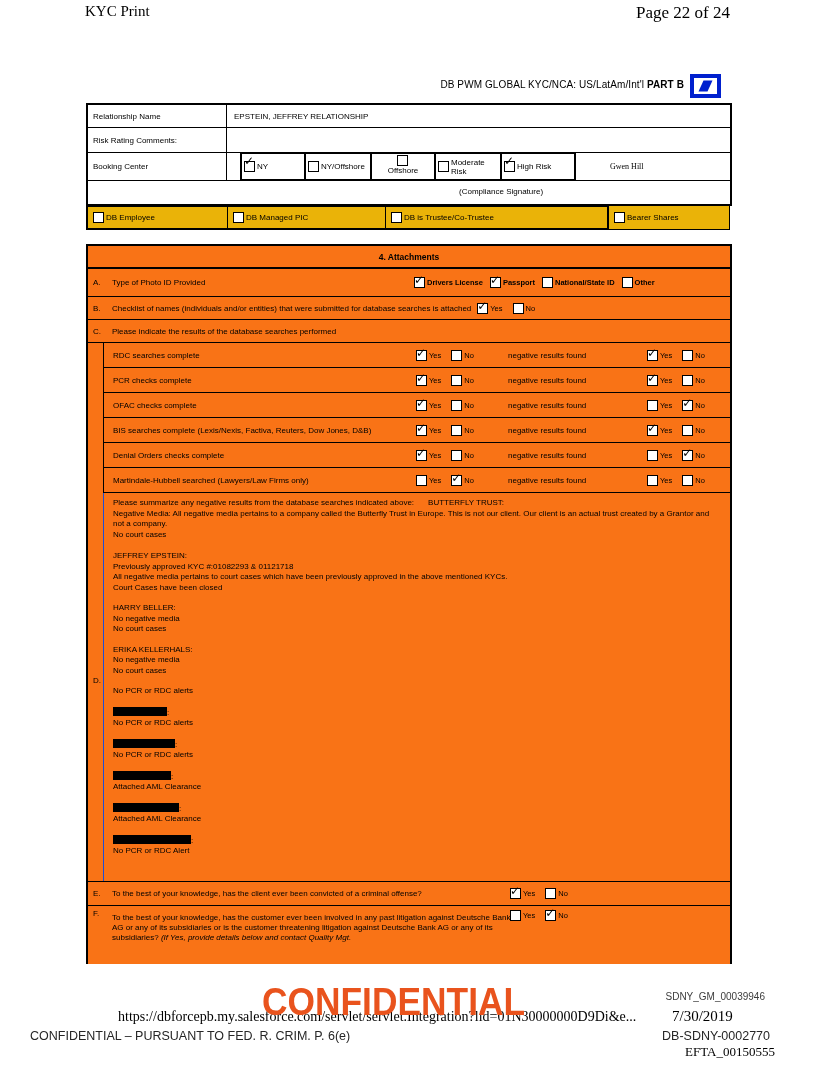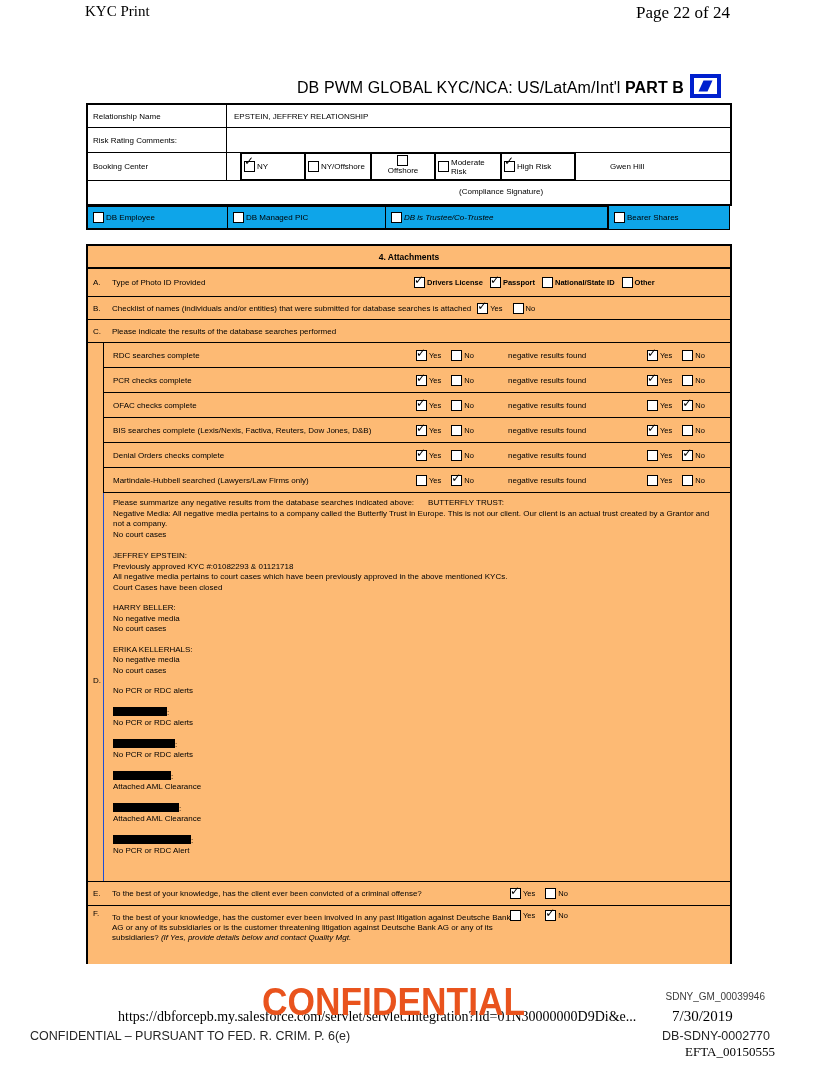--- a/index.html
+++ b/index.html
@@ -6,51 +6,51 @@
   .page{position:relative;width:816px;height:1073px;background:#fff;margin:0 auto;overflow:hidden;
         font-family:"Liberation Sans",sans-serif;color:#000;}
   .serif{font-family:"Liberation Serif",serif;}
   .abs{position:absolute;}
 
   
   .hdr-left{left:85px;top:3px;font-size:15px;}
   .hdr-right{right:86px;top:3px;font-size:17px;}
 
   
-  .form-title{top:79px;left:0;width:684px;text-align:right;font-size:16px;letter-spacing:.1px;}
+  .form-title{top:79px;left:0;width:684px;text-align:right;font-size:10px;letter-spacing:.1px;}
   .db-logo{left:690px;top:74px;width:31px;height:24px;}
   .cb{display:inline-block;width:9px;height:9px;border:1.2px solid #000;position:relative;flex:none;
       vertical-align:-1px;background:#fff;margin-right:2px;}
   .cb[data-checked="true"]::after{content:"\2713";position:absolute;left:-1px;top:-5px;font-size:12px;
       font-weight:bold;font-family:"DejaVu Sans",sans-serif;}
   .cbl{font-size:7.5px;margin-right:10px;}
   .pair{display:inline-flex;align-items:center;white-space:nowrap;}
 
   
   .info{left:86px;top:103px;width:642px;border:2px solid #000;background:#fff;}
   .irow{display:flex;align-items:stretch;border-bottom:1px solid #000;font-size:8px;}
   .ilabel{width:133px;border-right:1px solid #000;display:flex;align-items:center;padding-left:5px;flex:none;}
   .ival{flex:1;display:flex;align-items:center;padding-left:7px;}
   .r1{height:22px;} .r2{height:24px;} .r3{height:27px;} .r4{height:23px;border-bottom:none;position:relative;}
   .bgroup{display:flex;align-items:stretch;border:2px solid #000;margin:-1px 13px;}
   .bcell{display:flex;align-items:center;padding:1px 2px;border-right:2px solid #000;line-height:9px;}
   .bcell:last-child{border-right:none;}
   .bc1{width:58px;} .bc2{width:60px;} .bc3{width:58px;flex-direction:column;} .bc4{width:60px;} .bc5{width:68px;}
-  .signer{flex:1;display:flex;align-items:center;padding-left:21px;}
+  .signer{flex:1;display:flex;align-items:center;padding-left:21px;font-family:Liberation Serif, serif;}
   .comp-sig{position:absolute;left:371px;top:6px;font-size:8px;}
 
   
-  .flags{left:86px;top:205px;width:642px;height:23px;border:1px solid #000;display:flex;font-size:8px;background:#0ea5e9;}
+  .flags{left:86px;top:205px;width:642px;height:23px;border:1px solid #000;display:flex;font-size:8px;background:#eab308;}
   .fgroup{display:flex;border:2px solid #000;margin:-1px 0 -1px -1px;}
   .fcell{display:flex;align-items:center;padding-left:5px;border-right:1px solid #000;}
-  .fc1{width:134px;} .fc2{width:152px;} .fc3{width:216px;border-right:none;font-style:italic;}
+  .fc1{width:134px;} .fc2{width:152px;} .fc3{width:216px;border-right:none;}
   .fc4{flex:1;border-right:none;}
 
   
-  .att{left:86px;top:244px;width:642px;border:2px solid #000;border-bottom:none;background:#fdba74;position:absolute;}
+  .att{left:86px;top:244px;width:642px;border:2px solid #000;border-bottom:none;background:#f97316;position:absolute;}
   .att-header{height:21px;border-bottom:2px solid #000;display:flex;align-items:center;justify-content:center;
       font-weight:bold;font-size:8.5px;}
   .arow{position:relative;border-bottom:1px solid #000;display:flex;align-items:center;font-size:8px;}
   .letter{width:19px;padding-left:5px;flex:none;}
   .rowA{height:27px;} .rowB{height:22px;} .rowC{height:22px;}
   .rowE{height:23px;border-top:1px solid #000;}
   .rowF{height:58px;border-bottom:none;display:block;}
   .idgroup{position:absolute;left:326px;display:flex;align-items:center;white-space:nowrap;}
   .idgroup .cbl{margin-right:7px;font-weight:bold;}
   .ynat{position:absolute;left:422px;}

